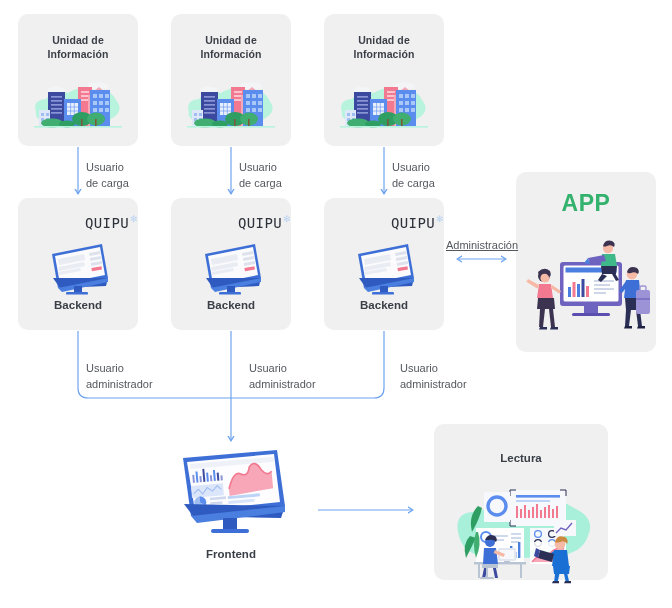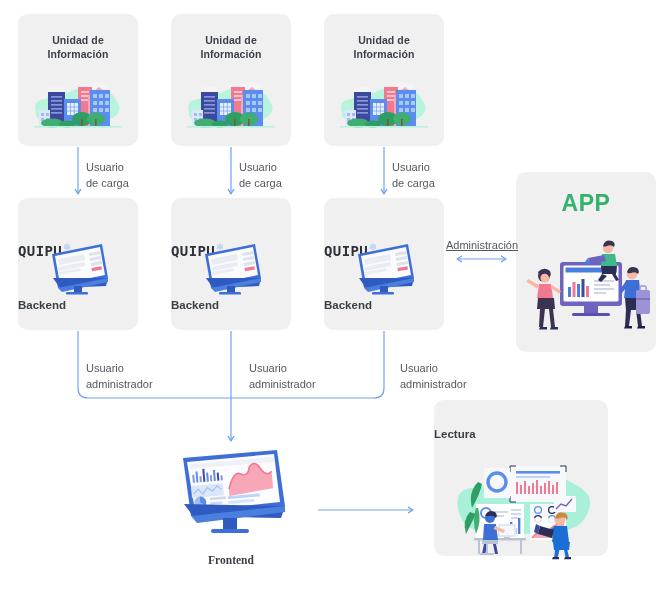--- a/index.html
+++ b/index.html
@@ -22,35 +22,34 @@
     text-align: center;
     font-size: 10.5px;
     font-weight: bold;
     color: #3a3f47;
     line-height: 1.32;
     letter-spacing: 0.1px;
   }
   .card-footer {
     position: absolute;
     left: 0; right: 0;
-    text-align: left;
+    text-align: center;
     font-size: 11.5px;
     font-weight: bold;
     color: #3a3f47;
   }
   .quipu-wordmark {
     position: absolute;
     left: 0; right: 0;
-    text-align: left;
+    text-align: right;
     font-family: "DejaVu Sans Mono", "Liberation Mono", monospace;
     font-size: 14px;
-    font-weight: bold;
+    font-weight: normal;
     color: #2d3139;
     letter-spacing: 0.4px;
-    margin-top: 28px;
   }
   .quipu-wordmark .mark {
     font-family: "Liberation Sans", sans-serif;
     font-size: 9px;
     color: #b9d3f2;
     vertical-align: super;
     margin-left: 1px;
   }
 
   .edge-label {
@@ -520,24 +519,24 @@
           <rect x="39" y="59.5" width="12" height="2.6" fill="#cfd9ee"></rect>
           <rect x="57" y="55" width="32" height="3" fill="#bcd4f6"></rect>
           <rect x="57" y="60" width="26" height="3" fill="#d7e4fa"></rect>
         </g>
         <polygon points="13,60 114,62 110,74 22,72" fill="#2f5bc0"></polygon>
         <polygon points="20,72 114,62 114,68 26,79" fill="#4a7fe0"></polygon>
         <rect x="52" y="74" width="14" height="12" fill="#2f5bc0"></rect>
         <rect x="40" y="85" width="38" height="4" rx="2" fill="#3d6fd6"></rect>
       </svg>
     </div>
-    <div class="node-label" style="top:110px;font-family:Liberation Serif, serif;">Frontend</div>
-  </div>
-
-  <div class="card" style="left:434px;top:400px;width:174px;height:156px;">
+    <div class="node-label" style="top:104px;">Frontend</div>
+  </div>
+
+  <div class="card" style="left:434px;top:424px;width:174px;height:156px;">
     <div class="card-footer" style="top:28px;">Lectura</div>
     <div class="illus" style="left:14px;top:56px;width:148px;height:104px;">
       <svg viewBox="0 0 148 104" width="148" height="104">
         <path d="M10,52 q-4,-22 22,-20 q18,-14 44,-8 q30,-10 50,4 q22,10 14,28 q-6,18 -32,20 q-40,4 -72,0 q-22,-2 -26,-24z" fill="#a8f0da"></path>
 
         <rect x="62" y="10" width="56" height="36" fill="#f7f8fb"></rect>
         <g stroke="#2b2f56" stroke-width="1" fill="none">
           <path d="M62,16 L62,10 L68,10"></path>
             <path d="M112,10 L118,10 L118,16"></path>
           <path d="M62,40 L62,46 L68,46"></path>

